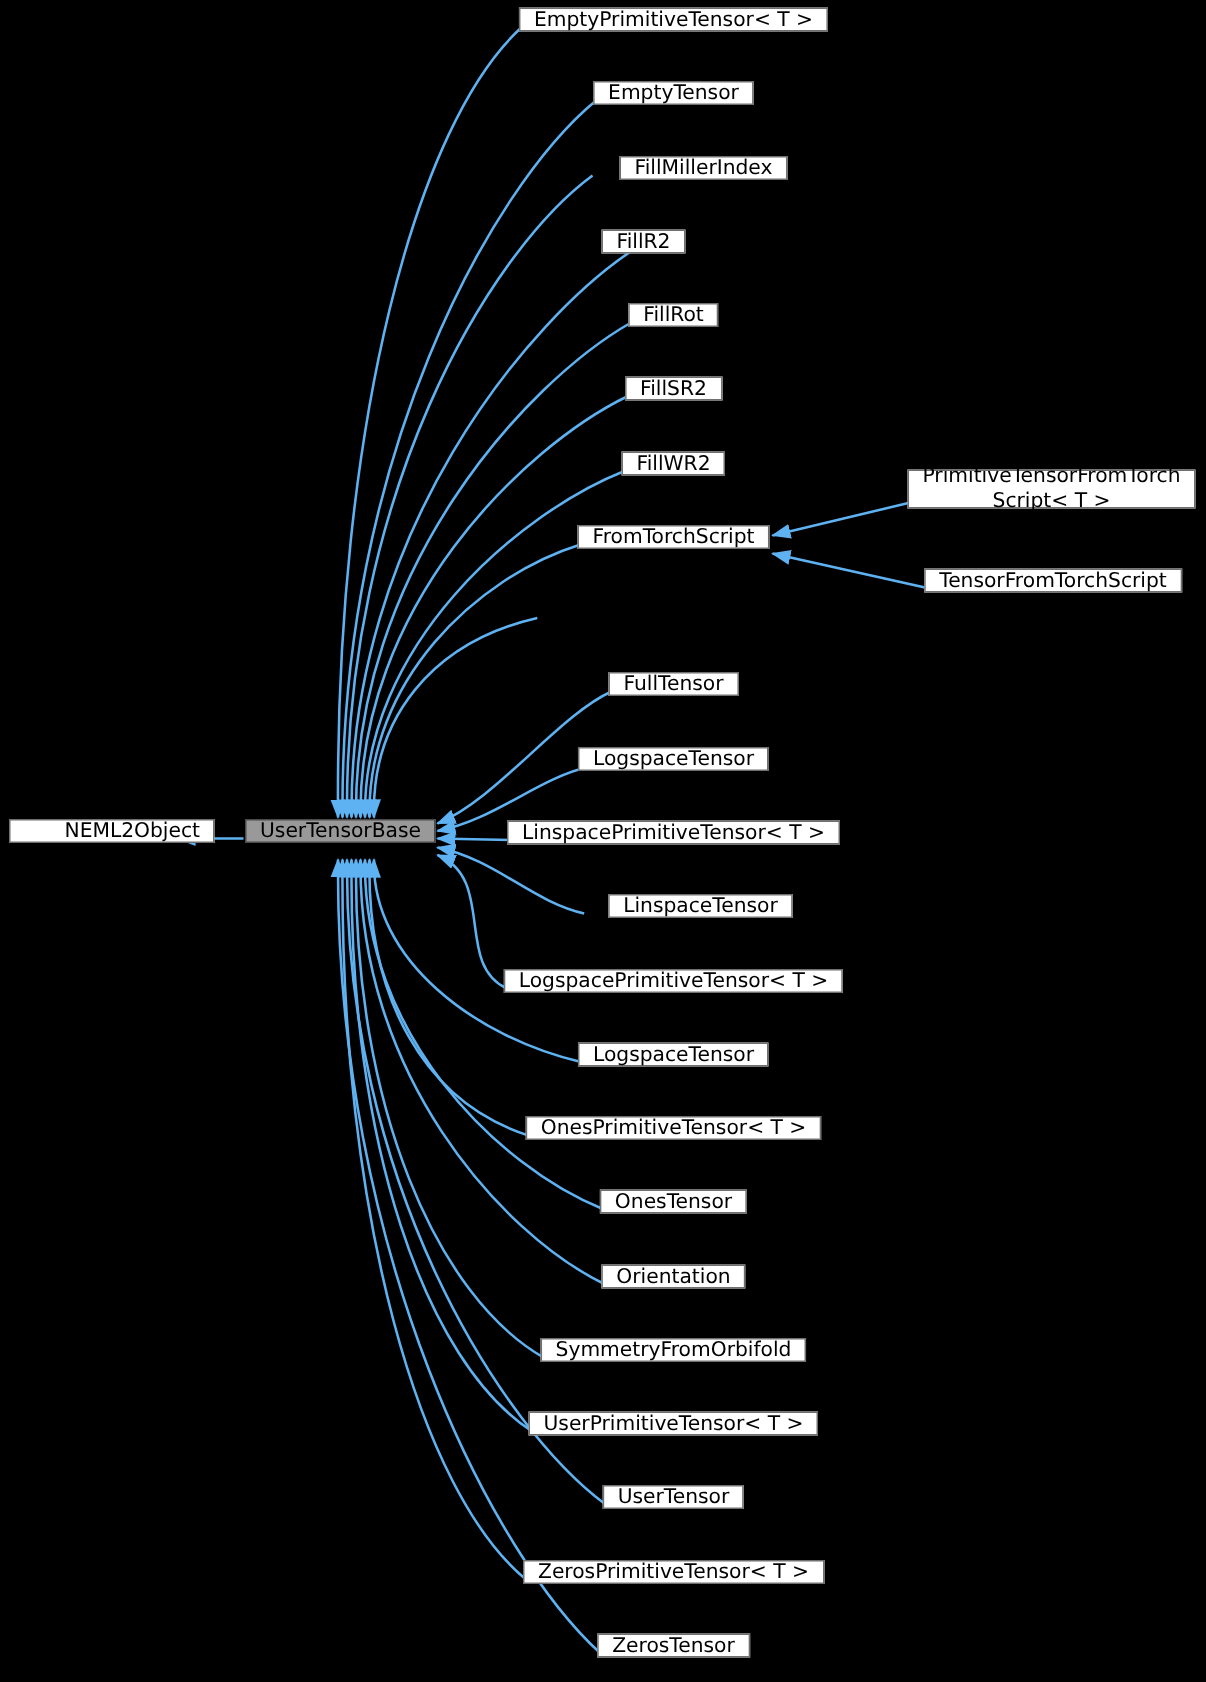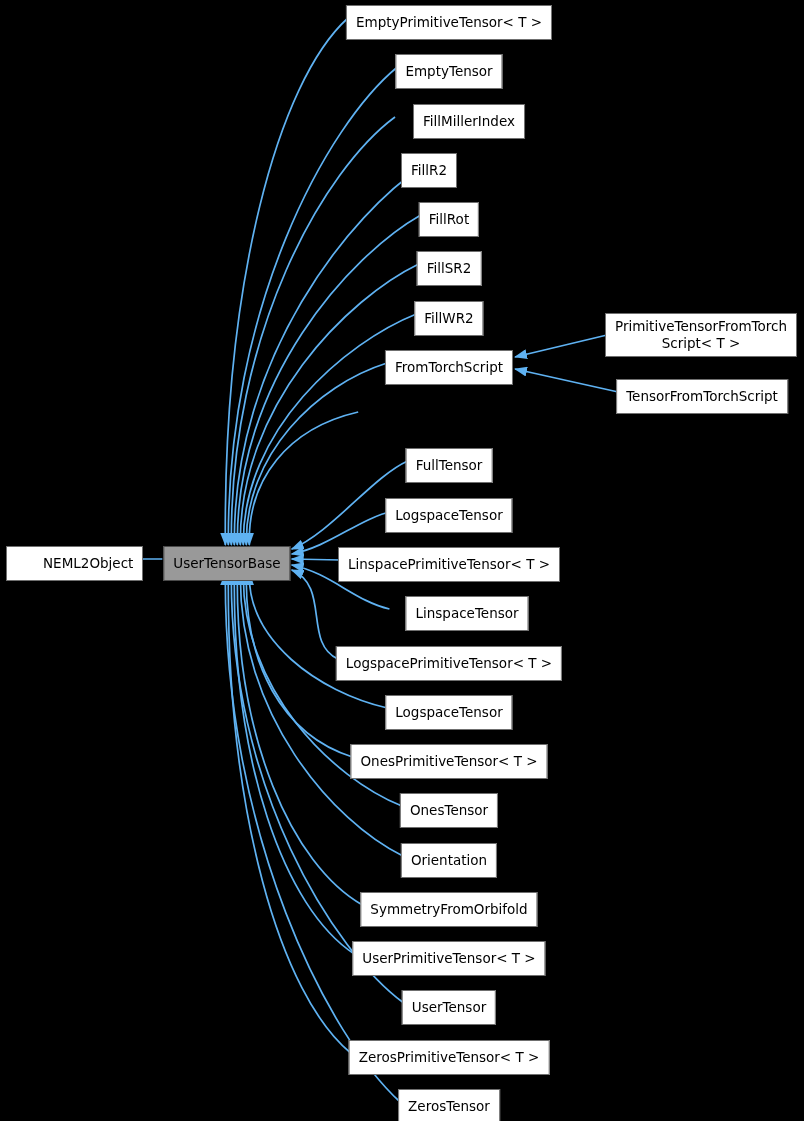--- a/index.html
+++ b/index.html
@@ -4,31 +4,31 @@
 <title>Inheritance graph</title>
 <style>
   * { margin:0; padding:0; box-sizing:border-box; }
   html,body { background:#000; }
   #canvas {
     position:relative; width:804px; height:1121px; background:#000;
     font-family:"DejaVu Sans", sans-serif; overflow:hidden;
   }
   #edge-layer { position:absolute; left:0; top:0; z-index:1; }
   .node {
-    position:absolute; z-index:2; height:35px;
+    position:absolute; z-index:2; height:16px;
     display:flex; align-items:center; justify-content:center;
     padding:0 9px; white-space:nowrap;
     background:#fff; border:1.4px solid #6f6f6f; color:#000;
     font-size:13.5px; line-height:17px;
     transform:translateX(-50%);
     cursor:pointer;
   }
   .node.no-center { transform:none; cursor:default;padding-left:36px; }
   .node.current { background:#999999; border-color:#4a4a4a; cursor:default; }
-  .node.two-line { height:44px; flex-direction:column; padding:2px 9px; }
+  .node.two-line { height:26px; flex-direction:column; padding:2px 9px; }
 </style>
 </head>
 <body>
 
 <div id="canvas">
 
   <svg id="edge-layer" width="804" height="1121" viewBox="0 0 804 1121">
     <defs>
       <marker id="arrowhead" markerUnits="userSpaceOnUse" markerWidth="14" markerHeight="10" refX="12" refY="5" orient="auto">
         <path id="arrowhead-shape" d="M0,0 L13,5 L0,10 Z" fill="#5fb2f2"></path>

